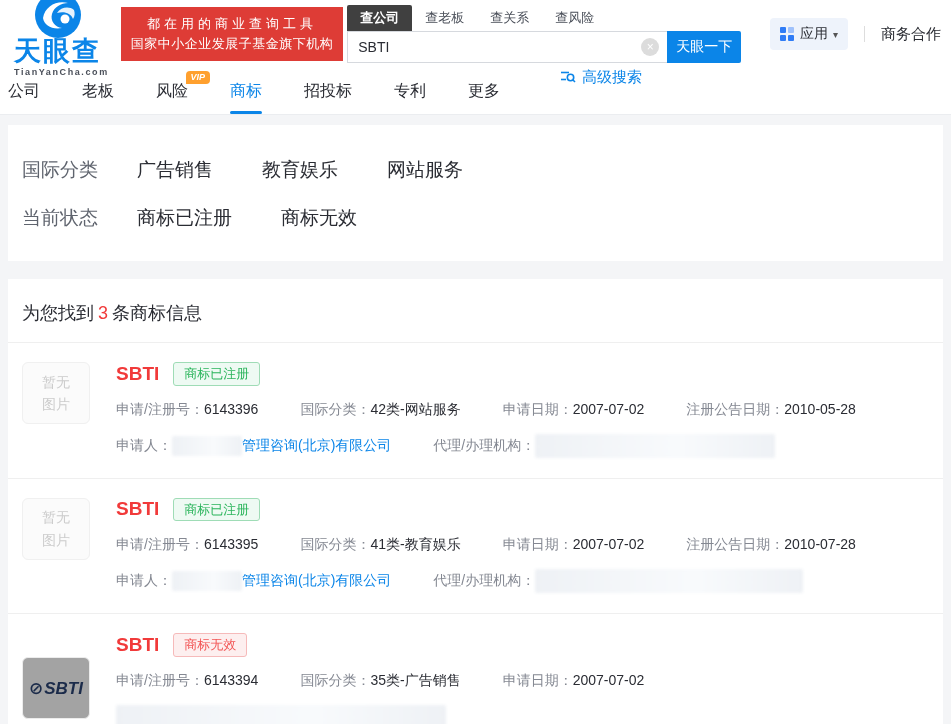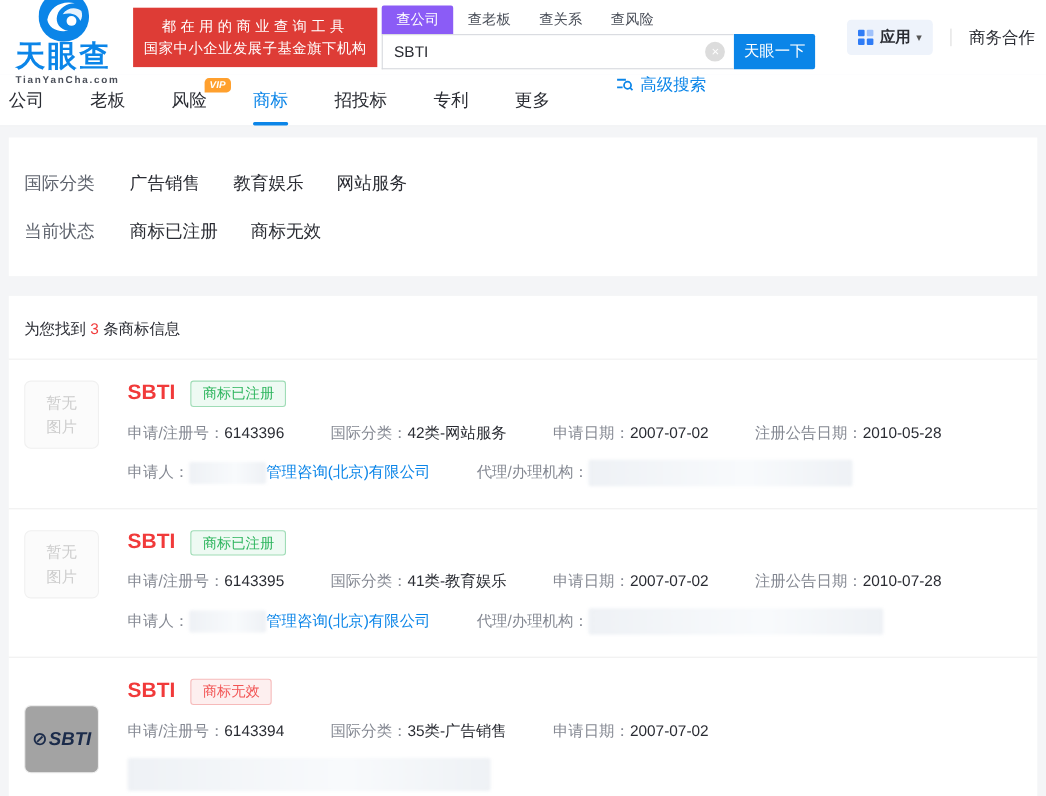--- a/index.html
+++ b/index.html
@@ -14,39 +14,39 @@
   .logo-title { font-size:27px; font-weight:bold; color:#0b85e8; letter-spacing:2px; }
   .logo-sub { font-size:9px; font-weight:bold; color:#4a4f59; letter-spacing:1.6px; margin-top:3px; }
   .promo { margin-left:12px; background:#de3c36; color:#fff; padding:7px 10px; line-height:1.55;
            font-size:13px; text-align:center; }
   .promo .l1 { letter-spacing:4px; }
   .promo .l2 { letter-spacing:0.5px; }
 
   .search-block { margin-left:4px; width:394px; }
   .search-tabs { display:flex; align-items:flex-end; height:26px; }
   .search-tab { font-size:13px; color:#4a4f59; padding:4px 13px; cursor:pointer; }
-  .search-tab.active { background:#8b5cf6; color:#fff; border-radius:2px 2px 0 0; }
+  .search-tab.active { background:#404040; color:#fff; border-radius:2px 2px 0 0;font-weight:bold; }
   .search-row { display:flex; height:32px; }
   .search-input-wrap { position:relative; flex:1; }
   .search-input { width:100%; height:32px; border:1px solid #d6d9de; border-right:none;
                   padding:0 34px 0 10px; font-size:14px; color:#2a2c33; outline:none;
                   font-family:inherit; }
   .clear-btn { position:absolute; right:8px; top:7px; width:18px; height:18px; border-radius:50%;
                background:#dcdcdc; color:#fff; font-size:12px; line-height:18px; text-align:center;
                cursor:pointer; }
   .search-btn { width:74px; height:32px; background:#0b85e8; color:#fff; border:none; font-size:14px;
                 cursor:pointer; border-radius:0 2px 2px 0; font-family:inherit; }
 
   .header-right { margin-left:auto; display:flex; align-items:center; }
   .apps-chip { display:flex; align-items:center; background:#eef3fb; border-radius:4px;
                padding:7px 10px; cursor:pointer; }
   .apps-grid { display:grid; grid-template-columns:6px 6px; grid-gap:2px; margin-right:6px; }
   .apps-grid i { width:6px; height:6px; background:#2f7cf6; border-radius:1px; }
   .apps-grid i.lt { background:#9fc1fb; }
-  .apps-label { font-size:14px; color:#2a2c33;font-weight:bold; }
+  .apps-label { font-size:14px; color:#2a2c33; }
   .caret { margin-left:5px; font-size:10px; color:#555; }
   .vdiv { width:1px; height:16px; background:#ddd; margin:0 16px; }
   .biz { font-size:15px; color:#2a2c33; cursor:pointer; padding-right:2px; }
 
   
   .nav { background:#fff; height:47px; display:flex; align-items:stretch; padding:0 8px;
          border-bottom:1px solid #ebedf0; }
   .nav-tab { position:relative; display:flex; align-items:center; font-size:16px; color:#2a2c33;
              cursor:pointer; margin-right:42px; }
   .nav-tab.active { color:#0b85e8; }
@@ -55,28 +55,28 @@
   .vip { position:absolute; top:3px; right:-22px; background:#ffa02e; color:#fff; font-size:9px;
          font-style:italic; font-weight:bold; padding:1px 5px 1px 4px; border-radius:4px 4px 4px 0;
          line-height:1.2; }
   .adv-search { display:flex; align-items:flex-start; font-size:15px; color:#0b85e8; cursor:pointer;
                 margin-left:18px; }
   .adv-search svg { margin-right:6px; }
 
   
   .card { background:#fff; margin:10px 8px 0 8px; }
   .filter-card { padding:32px 14px 30px 14px; }
-  .filter-row { display:flex; margin-bottom:22px; font-size:16px; }
+  .filter-row { display:flex; margin-bottom:22px; font-size:19px;gap:19px; }
   .filter-row:last-child { margin-bottom:0; }
   .filter-label { width:96px; color:#5f646e; flex:0 0 auto; }
   .filter-opt { color:#2a2c33; margin-right:30px; cursor:pointer; }
 
   
   .results-card { margin-top:18px; min-height:412px; }
-  .results-head { padding:22px 14px 17px 14px; font-size:14px; color:#2a2c33;
+  .results-head { padding:22px 14px 17px 14px; font-size:18px; color:#2a2c33;
                   border-bottom:1px solid #efefef; }
   .count { color:#f13a3a; margin:0 4px; }
 
   .item { display:flex; padding:19px 14px 20px 14px; border-bottom:1px solid #efefef; }
   .item:last-child { border-bottom:none; }
   .thumb { width:68px; height:62px; flex:0 0 auto; border:1px solid #f0f0f0; border-radius:6px;
            background:#fbfbfb; display:flex; align-items:center; justify-content:center;
            text-align:center; cursor:pointer; }
   .thumb .noimg { font-size:14px; color:#ccc; line-height:1.6; width:34px; word-break:break-all; }
   .thumb.logo-thumb { background:#a3a3a3; border-color:#ececec;margin-top:24px; }

